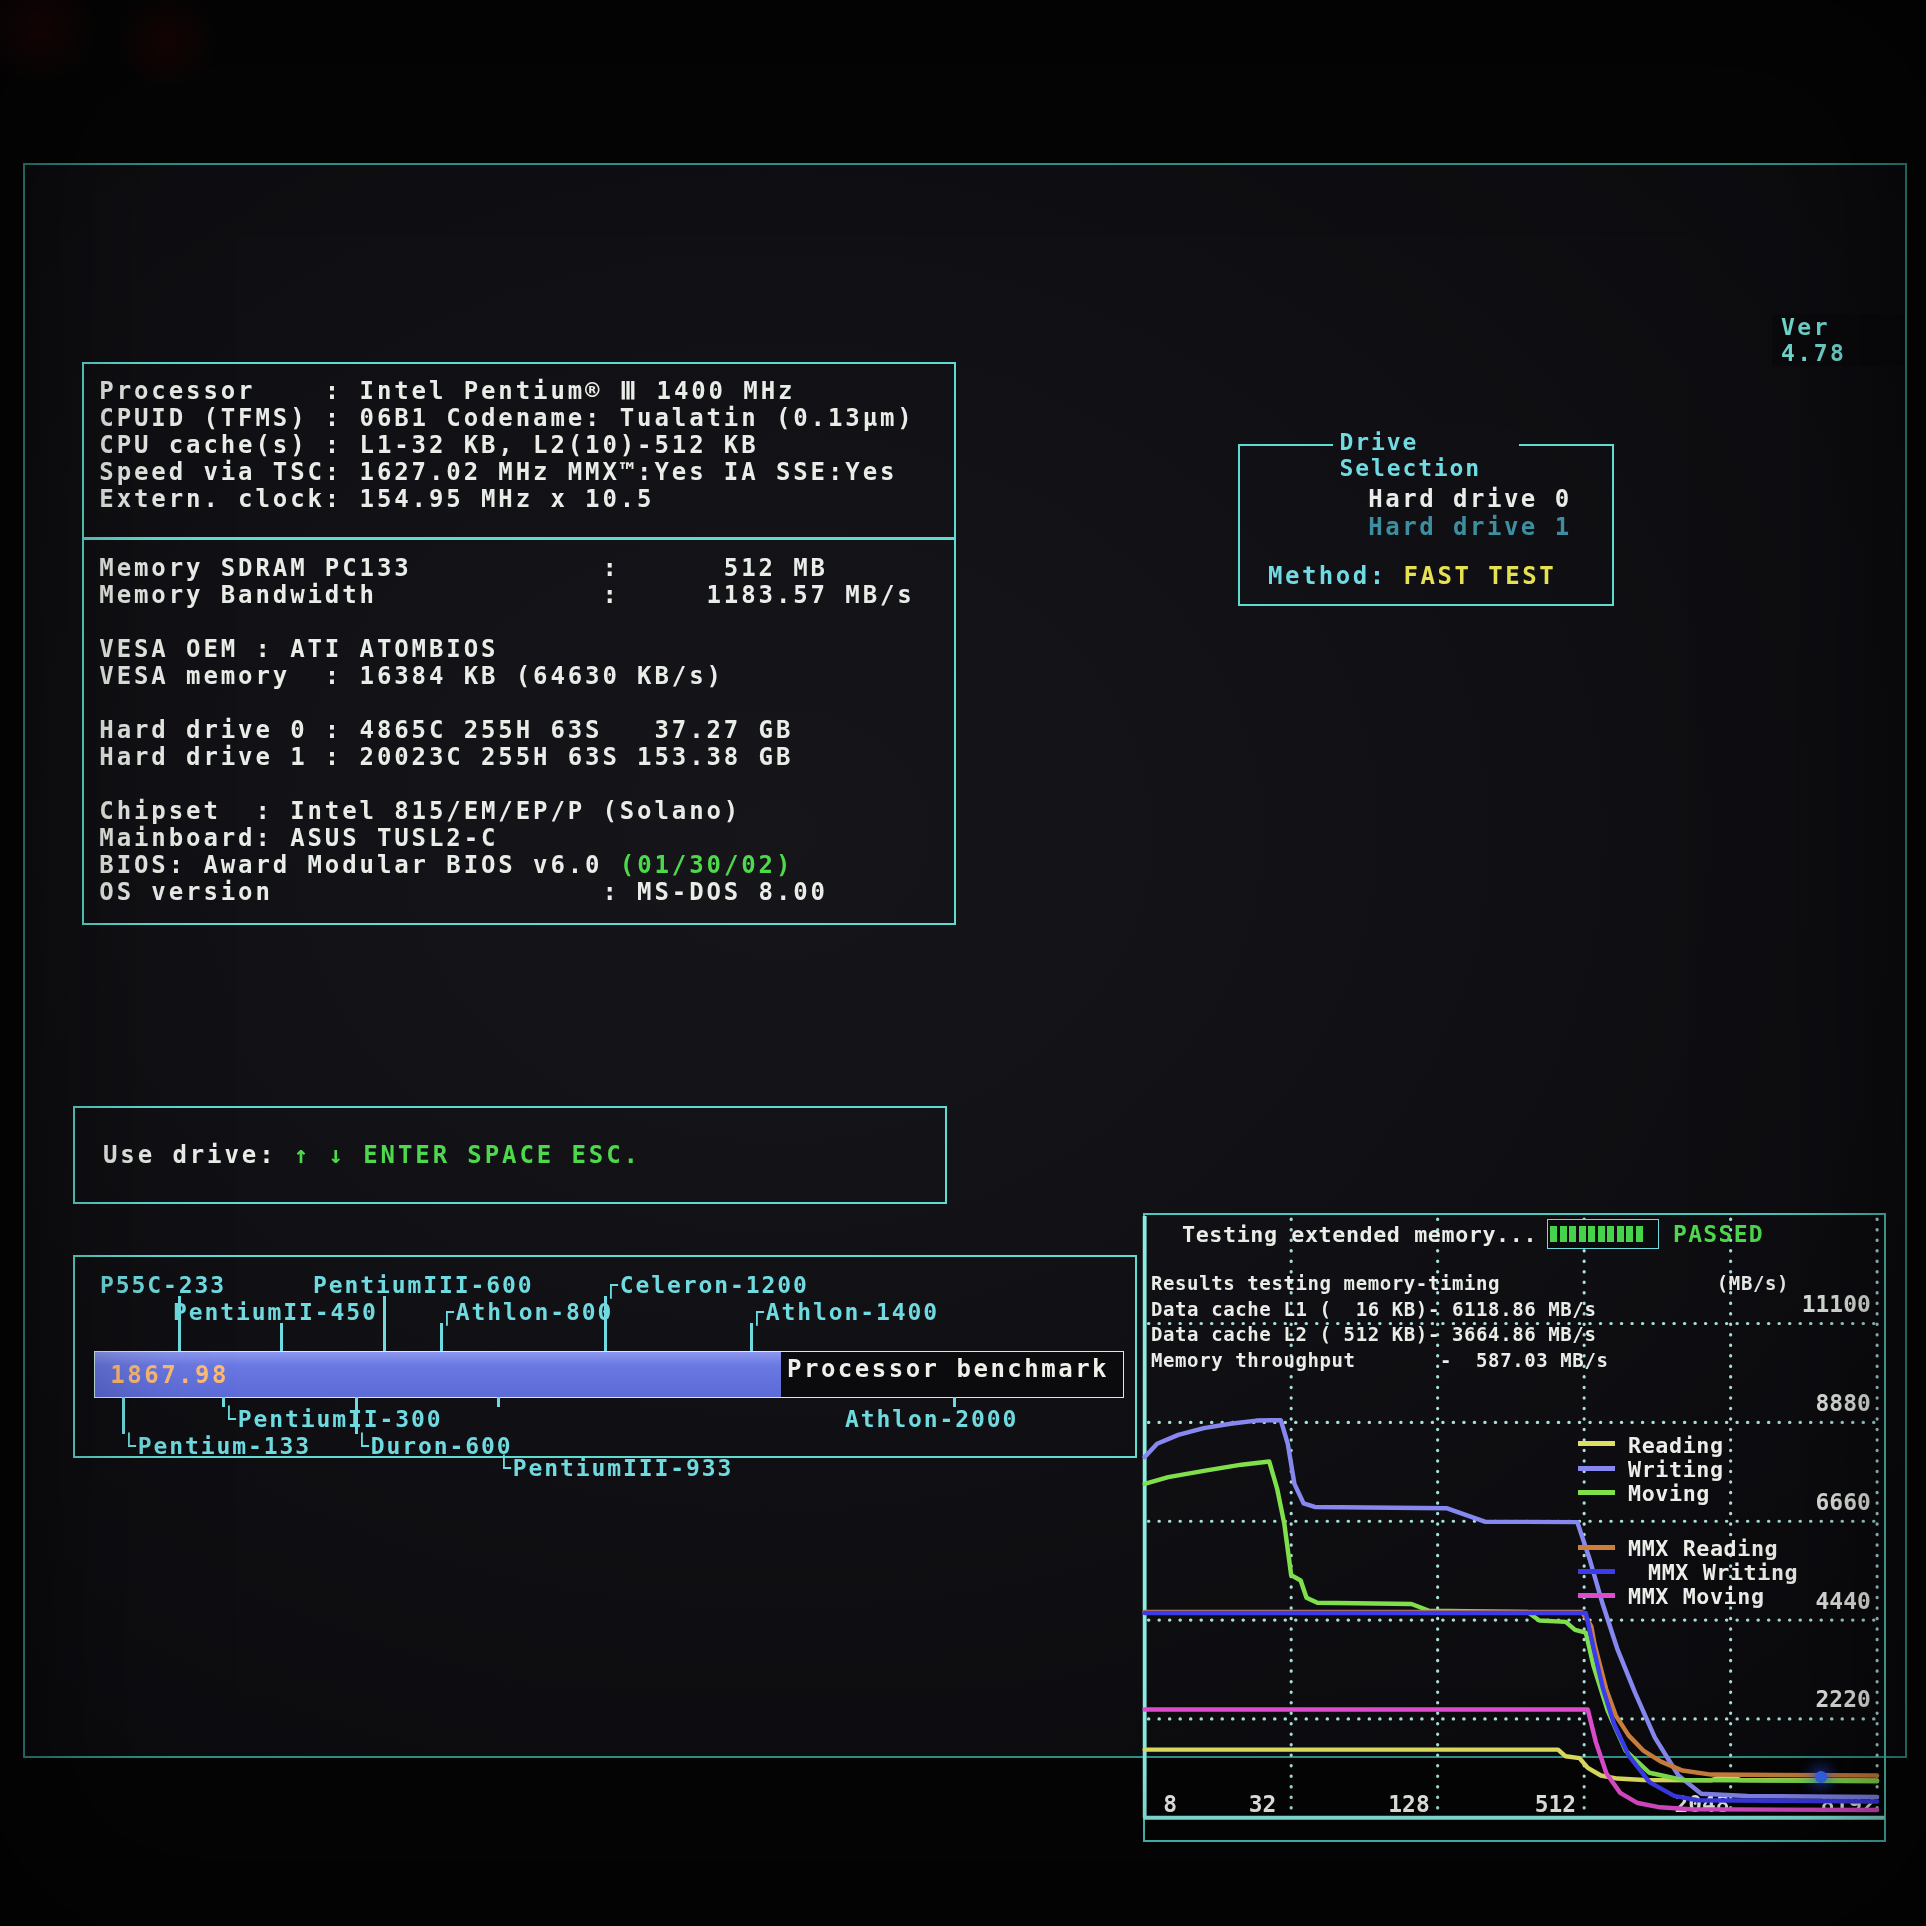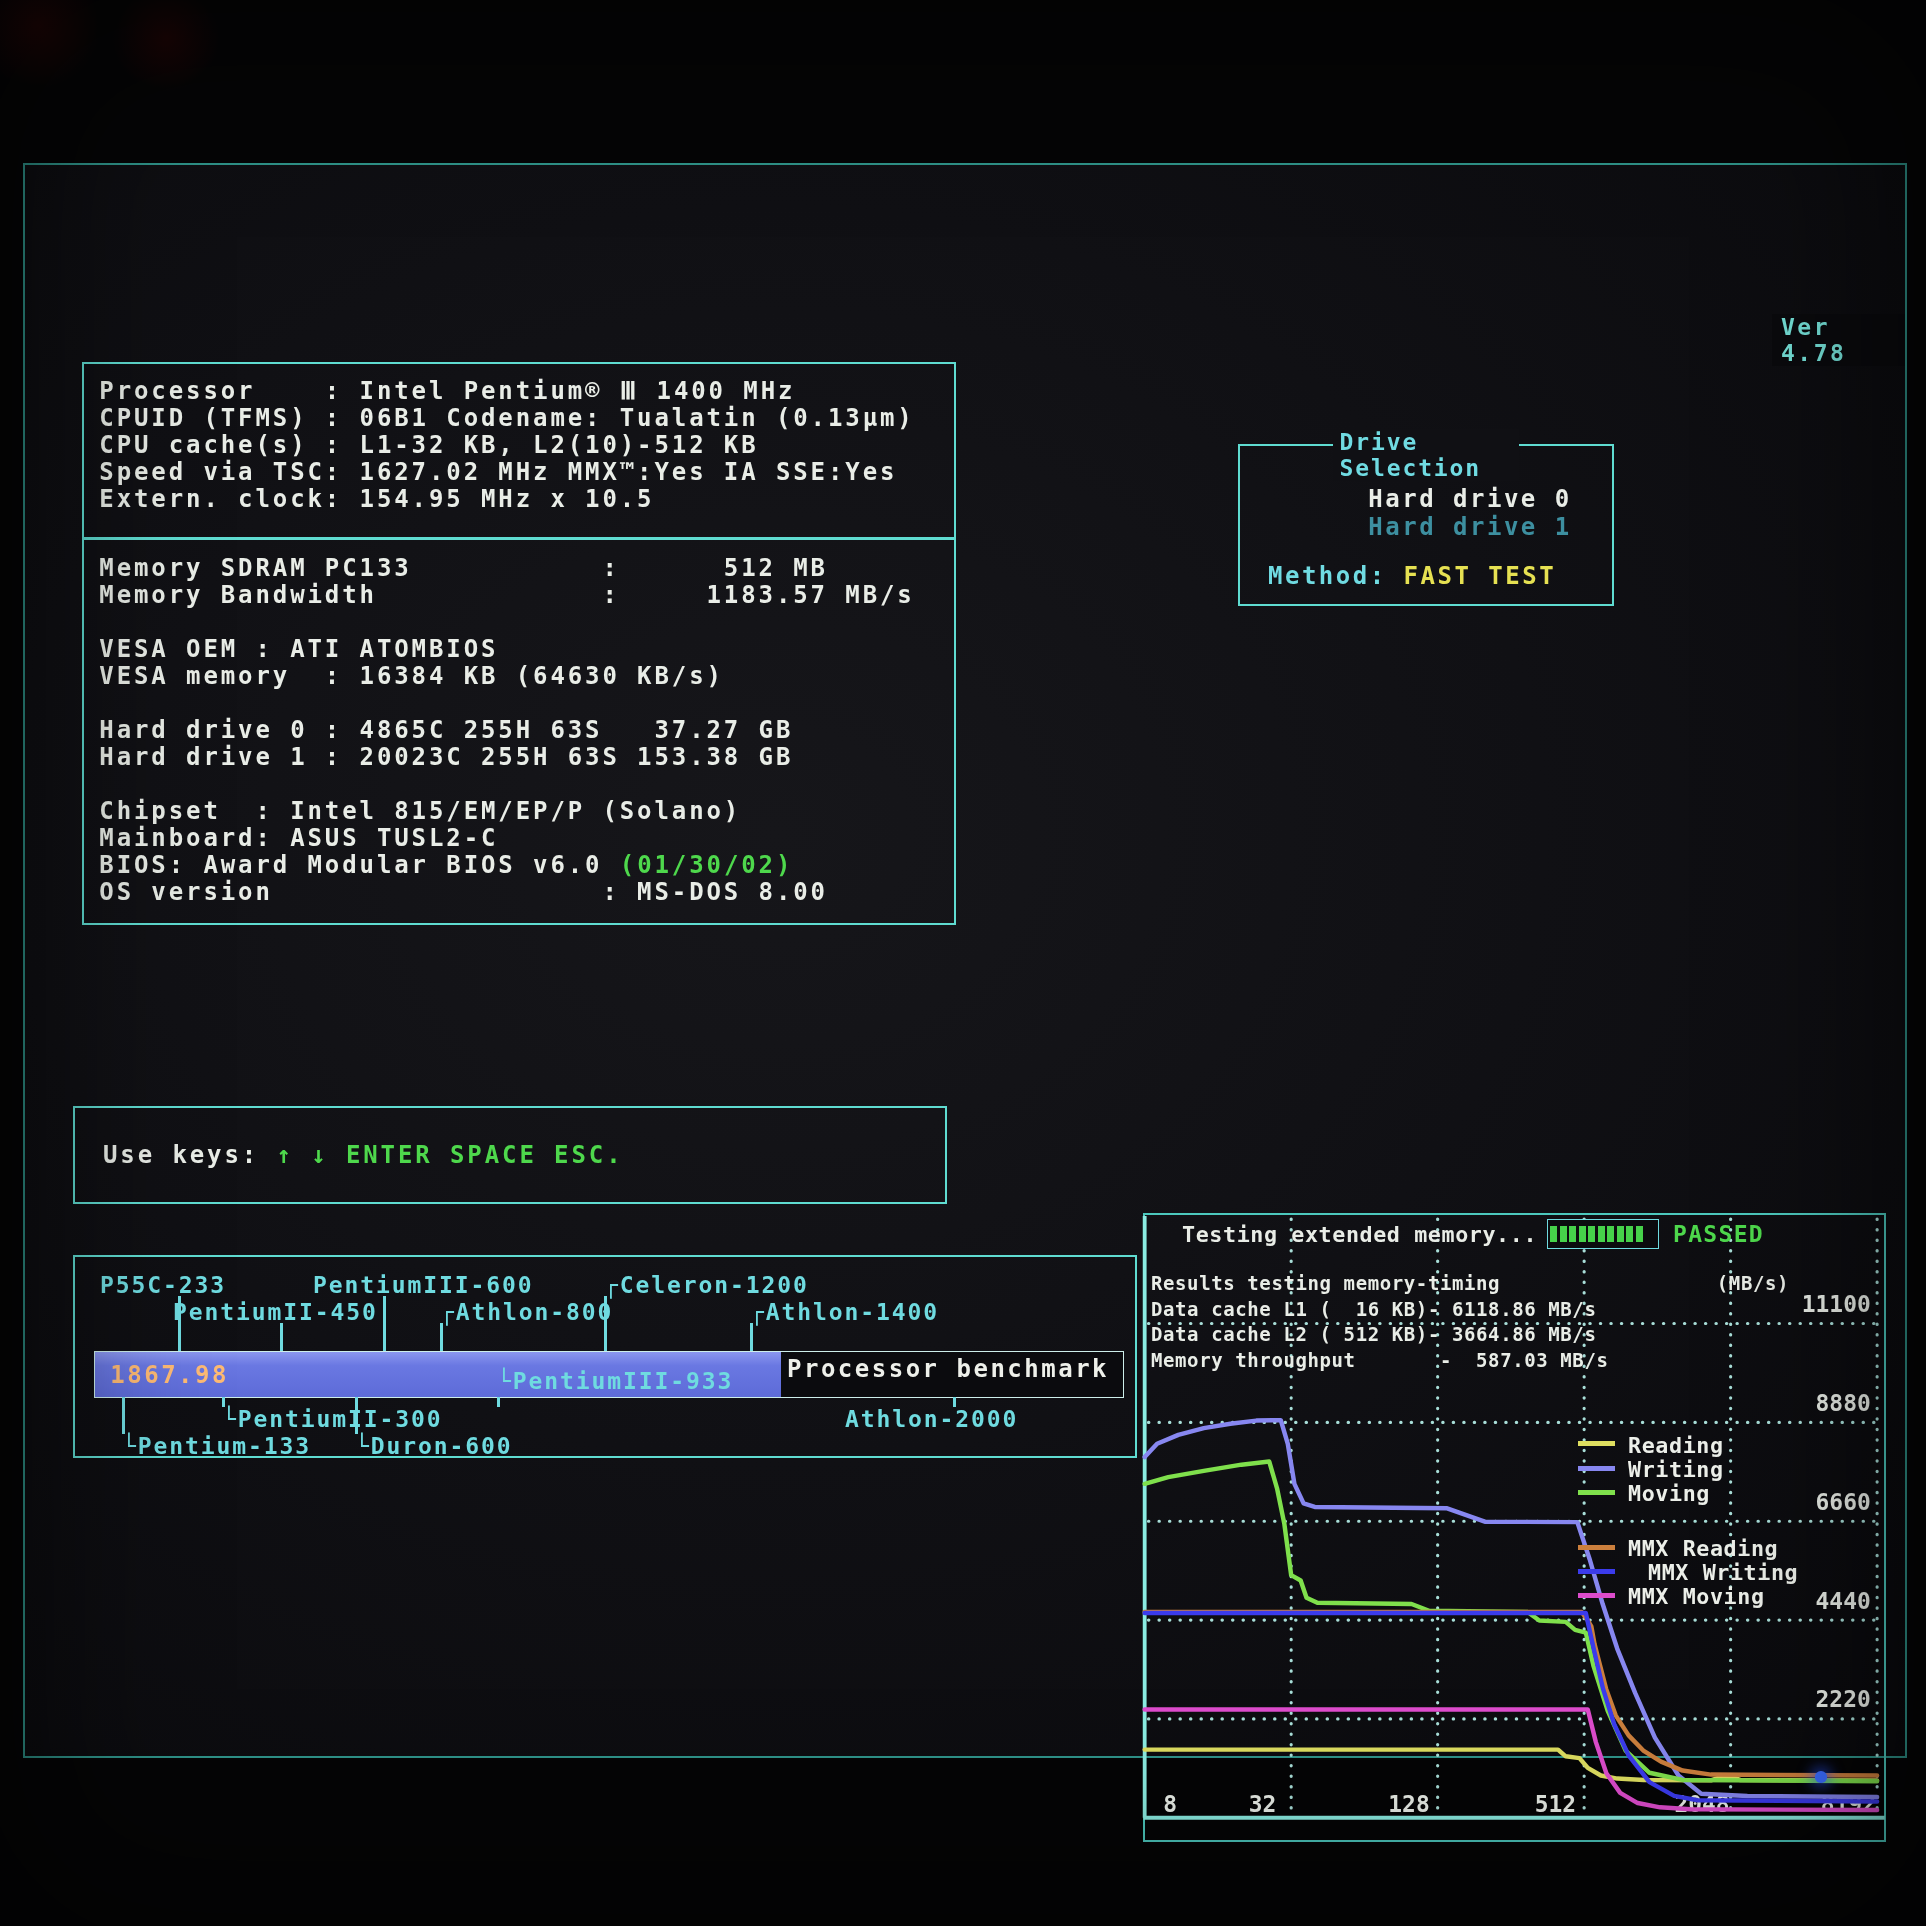--- a/index.html
+++ b/index.html
@@ -82,21 +82,21 @@
     <div class="box" id="drive-box">
       <div id="drive-title" class="c-c">Drive Selection</div>
       <div id="drive-list">
           <div class="drive-item c-w">Hard drive 0</div>
           <div class="drive-item c-d">Hard drive 1</div>
         </div>
       <div id="method-row"><span class="c-c">Method: </span><span class="c-y">FAST TEST</span></div>
     </div>
 
     <div class="box" id="keys-box">
-      <div id="keys-line"><span class="c-w">Use keys: </span><span class="c-g">↑ ↓ ENTER SPACE ESC.</span></div>
+      <div id="keys-line"><span class="c-w">Use drive: </span><span class="c-g">↑ ↓ ENTER SPACE ESC.</span></div>
     </div>
 
     <div class="box" id="bench-box"></div>
     <div id="bench-track">
       <div id="bench-fill" style="width: 66.7%;"></div>
       <div id="bench-value">1867.98</div>
     </div>
     <div id="bench-title">Processor benchmark</div>
     <div id="bench-refs">
         <div class="ref-label" style="left: 75px; top: 1107px;">P55C-233</div>
@@ -106,21 +106,21 @@
         <div class="ref-label" style="left: 579px; top: 1107px;">┌Celeron-1200</div>
         <div class="ref-leader" style="left: 579px; top: 1131px; height: 55px;"></div>
         <div class="ref-label" style="left: 148px; top: 1134px;">PentiumII-450</div>
         <div class="ref-leader" style="left: 255px; top: 1158px; height: 28px;"></div>
         <div class="ref-label" style="left: 415px; top: 1134px;">┌Athlon-800</div>
         <div class="ref-leader" style="left: 415px; top: 1158px; height: 28px;"></div>
         <div class="ref-label" style="left: 725px; top: 1134px;">┌Athlon-1400</div>
         <div class="ref-leader" style="left: 725px; top: 1158px; height: 28px;"></div>
         <div class="ref-label" style="left: 197px; top: 1241px;">└PentiumII-300</div>
         <div class="ref-leader" style="left: 197px; top: 1232px; height: 10.2px;"></div>
-        <div class="ref-label" style="left: 472px; top: 1203px;">└PentiumIII-933</div>
+        <div class="ref-label" style="left: 472px; top: 1290px;">└PentiumIII-933</div>
         <div class="ref-leader" style="left: 472px; top: 1232px; height: 10.2px;"></div>
         <div class="ref-label" style="left: 820px; top: 1241px;">Athlon-2000</div>
         <div class="ref-leader" style="left: 928px; top: 1232px; height: 10.2px;"></div>
         <div class="ref-label" style="left: 97px; top: 1268px;">└Pentium-133</div>
         <div class="ref-leader" style="left: 97px; top: 1232px; height: 37px;"></div>
         <div class="ref-label" style="left: 330px; top: 1268px;">└Duron-600</div>
         <div class="ref-leader" style="left: 330px; top: 1232px; height: 37px;"></div>
       </div>
 
     <div class="box" id="mem-box"></div>

